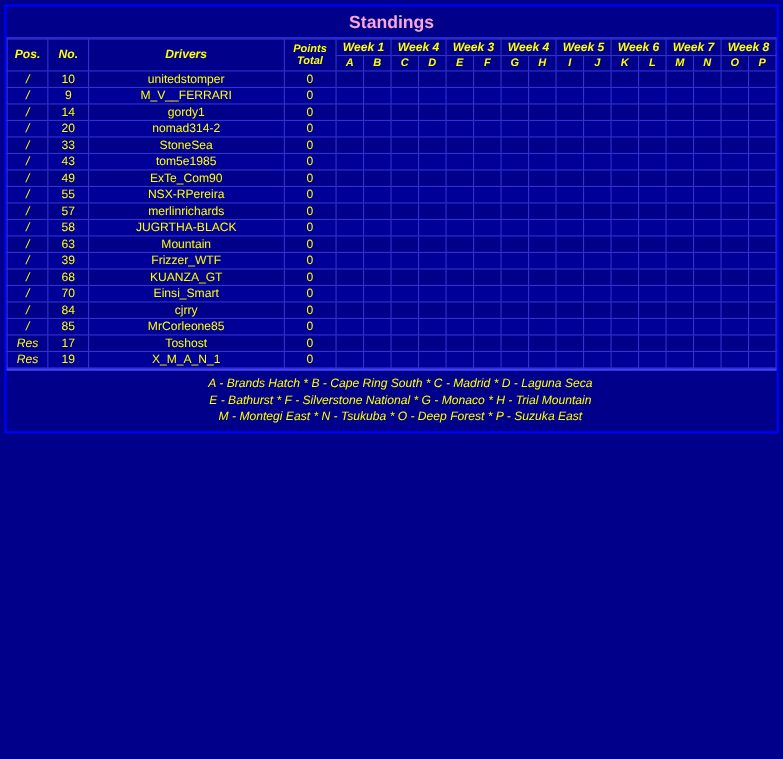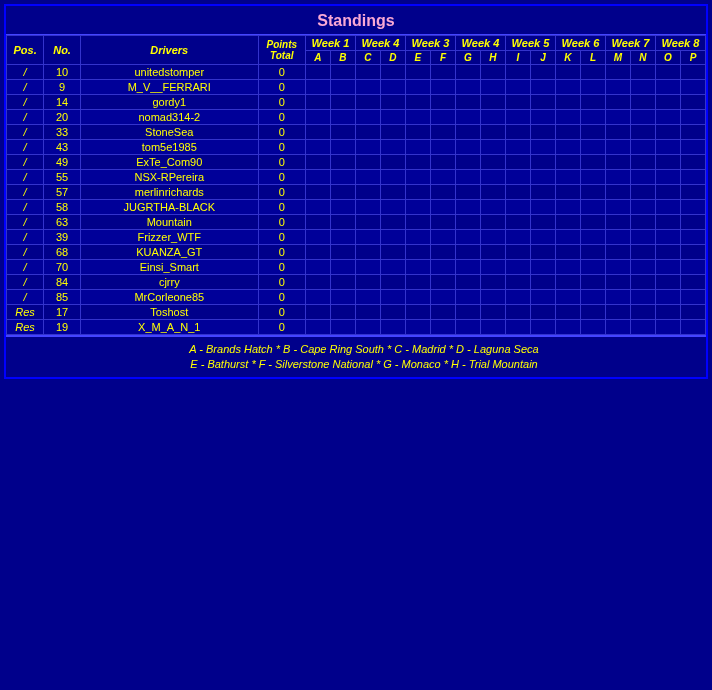--- a/index.html
+++ b/index.html
@@ -526,14 +526,15 @@
           <td></td>
           <td></td>
           <td></td>
         </tr>
       </tbody>
   </table>
 
   <div class="footer">
     <div class="footer-line">A - Brands Hatch   *   B - Cape Ring South   *   C - Madrid   *   D - Laguna Seca</div>
     <div class="footer-line">E - Bathurst   *   F - Silverstone National   *   G - Monaco   *   H - Trial Mountain</div>
+    <div class="footer-line">M - Montegi East   *   N - Tsukuba   *   O - Deep Forest   *   P - Suzuka East</div>
   </div>
 </div>
 
 </body></html>

